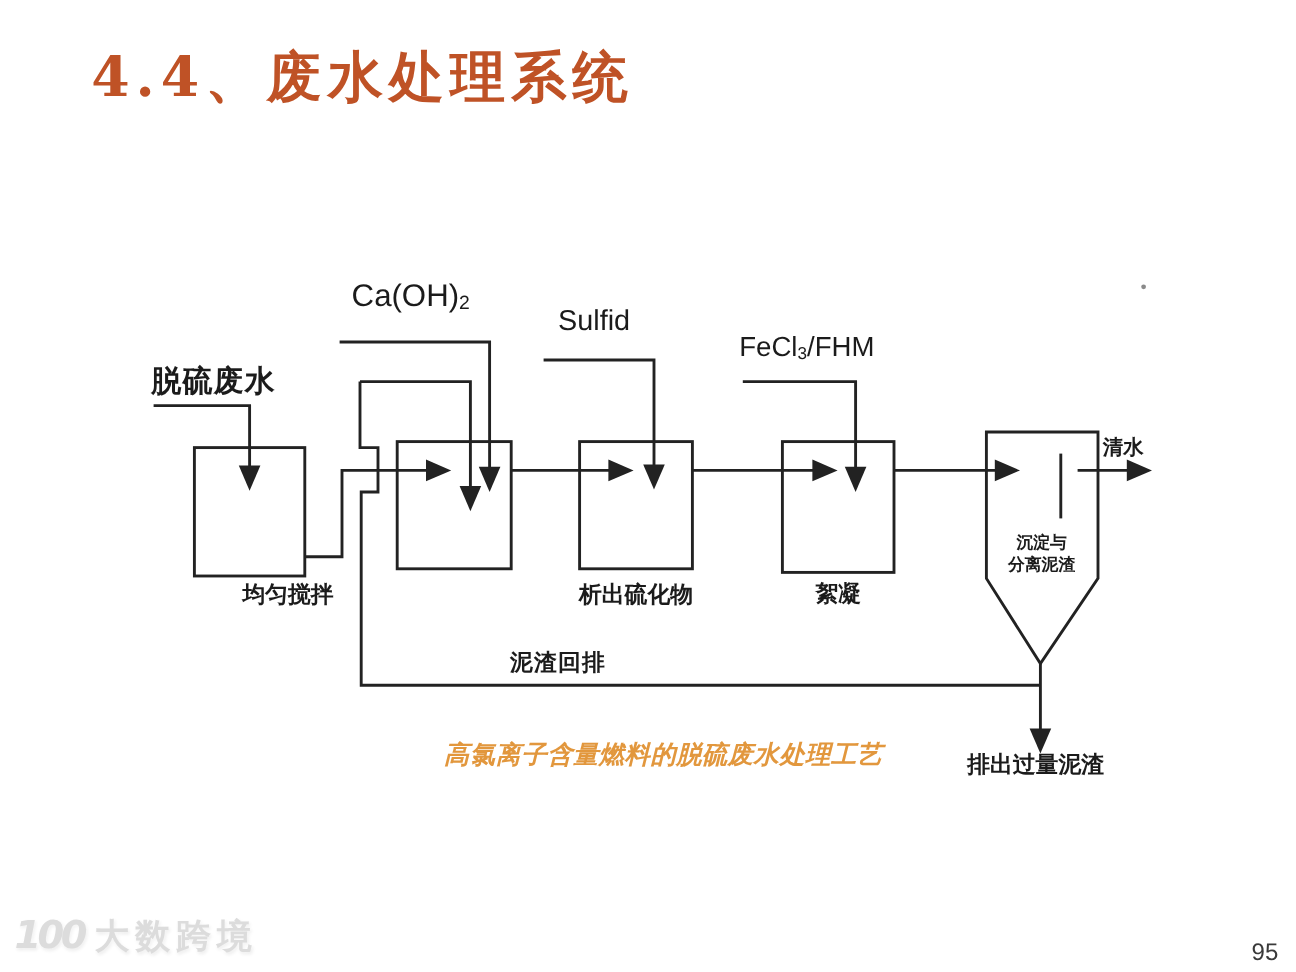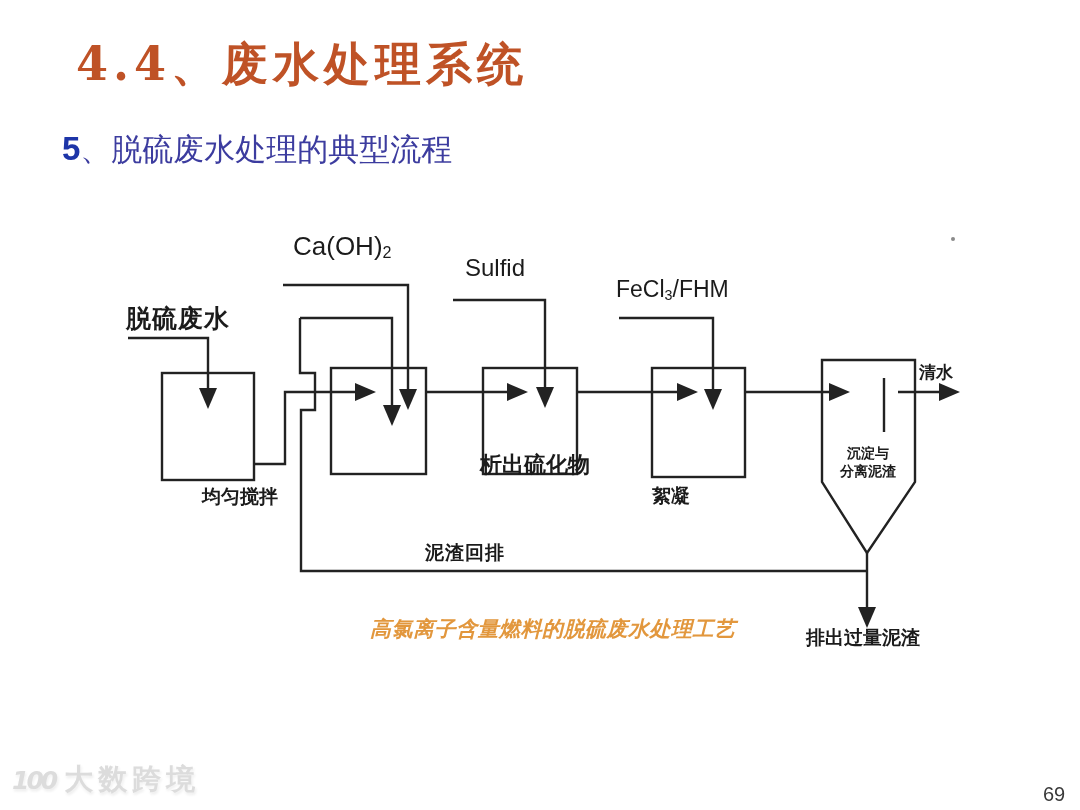--- a/index.html
+++ b/index.html
@@ -37,57 +37,54 @@
     white-space:nowrap;line-height:1.0;
   }
   .chem .subscr{font-size:0.62em;vertical-align:-0.18em;}
 
   .lbl-source{left:126px;top:306px;font-size:25px;letter-spacing:1px;}
   .lbl-lime{left:293px;top:233px;font-size:26px;}
   .lbl-sulfid{left:465px;top:256px;font-size:24px;}
   .lbl-ferric{left:616px;top:278px;font-size:23px;text-align:right;}
   .lbl-box1{left:162px;top:487px;width:92px;text-align:center;font-size:19px;margin-left:32px;}
   .lbl-box2{left:327px;top:480px;font-size:19px;line-height:17px;}
-  .lbl-box3{left:480px;top:454px;width:100px;text-align:center;font-size:22px;}
-  .lbl-box4{left:652px;top:486px;width:93px;text-align:left;font-size:19px;}
+  .lbl-box3{left:480px;top:487px;width:100px;text-align:center;font-size:19px;}
+  .lbl-box4{left:652px;top:486px;width:93px;text-align:center;font-size:19px;}
   .lbl-tank{left:820px;top:445px;width:96px;text-align:center;font-size:14px;line-height:18px;}
   .lbl-clean{left:919px;top:364px;font-size:17px;}
   .lbl-recycle{left:425px;top:543px;font-size:19px;letter-spacing:1px;}
   .lbl-discharge{left:806px;top:628px;font-size:19px;}
 
   .caption{
     position:absolute;left:370px;top:615px;
     font-family:"Liberation Serif","DejaVu Serif",serif;
     font-size:21px;font-weight:700;letter-spacing:0.5px;color:var(--caption);white-space:nowrap;font-style:italic;
   }
 
   .watermark{
     position:absolute;left:12px;top:760px;display:flex;align-items:baseline;gap:9px;
     color:var(--watermark);
     text-shadow:0 0 5px rgba(255,255,255,0.95),1px 2px 3px rgba(0,0,0,0.10);
     user-select:none;
   }
-  .wm-logo{font-family:"DejaVu Sans",sans-serif;font-size:25px;font-weight:700;font-style:italic;letter-spacing:-3px;}
+  .wm-logo{font-family:"DejaVu Sans",sans-serif;font-size:32px;font-weight:700;font-style:italic;letter-spacing:-3px;}
   .wm-name{font-family:"DejaVu Sans",sans-serif;font-size:29px;font-weight:700;letter-spacing:5px;}
 
   .page-num{
     position:absolute;left:1043px;top:783px;
     font-family:"Liberation Sans",sans-serif;font-size:20px;color:var(--page-number);
   }
 </style>
 </head>
 <body>
 
 <div class="slide">
 
   <h1 class="title">4.4、废水处理系统</h1>
 
-  <div class="subtitle">
-    <span class="sub-num">5</span><span class="sub-sep">、</span><span class="sub-text">脱硫废水处理的典型流程</span>
-  </div>
 
   <div class="diagram">
 
     <svg width="1080" height="810" viewBox="0 0 1080 810" aria-hidden="true">
 
       <path class="ln" d="M128 338 H208 V390"></path>
       <polygon class="hd" points="199,388 217,388 208,409"></polygon>
 
       <rect class="ln" x="162" y="373" width="92" height="107"></rect>
       <rect class="ln" x="331" y="368" width="95" height="106"></rect>
@@ -156,15 +153,15 @@
     <div class="dlabel lbl-discharge">排出过量泥渣</div>
 
     <div class="caption">高氯离子含量燃料的脱硫废水处理工艺</div>
   </div>
 
   <div class="watermark">
     <span class="wm-logo">100</span>
     <span class="wm-name">大数跨境</span>
   </div>
 
-  <div class="page-num">69</div>
+  <div class="page-num">95</div>
 
 </div>
 
 </body></html>

